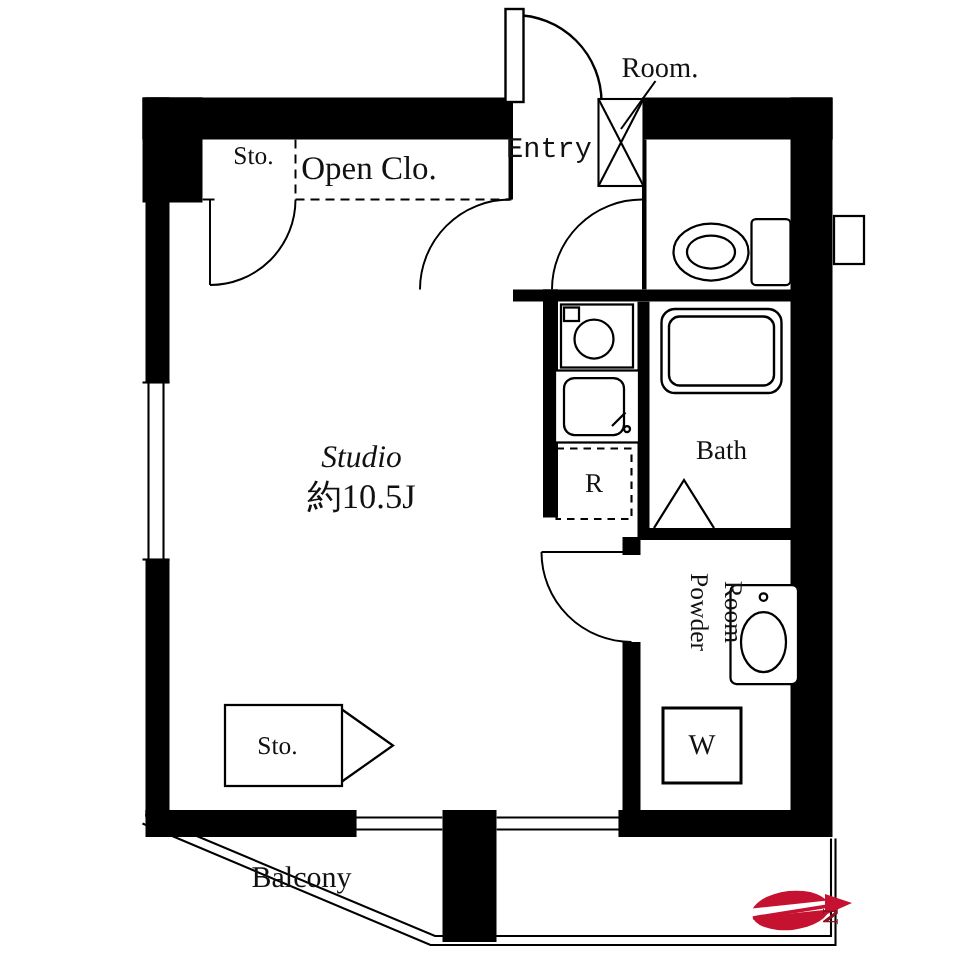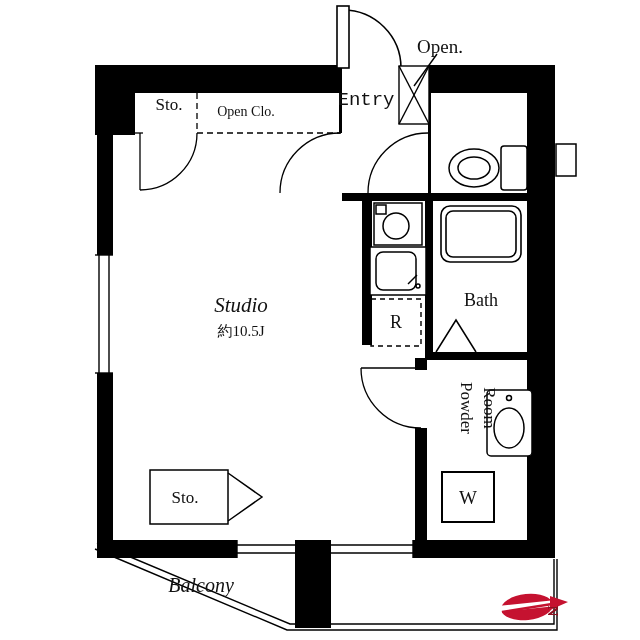--- a/index.html
+++ b/index.html
@@ -150,27 +150,27 @@
 
     <g>
       <ellipse cx="527" cy="607" rx="26" ry="13" fill="#c51230" transform="rotate(-6 527 607)"></ellipse>
       <rect x="500" y="603" width="54" height="6" fill="#ffffff" transform="rotate(-6 527 607)"></rect>
       <line x1="502" y1="612" x2="552" y2="604" stroke="#c51230" stroke-width="2.5"></line>
       <polygon points="550,596 568,602 550,610" fill="#c51230"></polygon>
     </g>
   </svg>
 
   <div class="lbl" style="left:169px;top:104px;font-size:17px;">Sto.</div>
-  <div class="lbl" style="left:246px;top:112px;font-size:14px;">Open Clo.</div>
+  <div class="lbl" style="left:246px;top:112px;font-size:22px;">Open Clo.</div>
   <div class="lbl" style="left:366px;top:100px;font-size:19px;font-family:Liberation Mono, monospace;">Entry</div>
-  <div class="lbl" style="left:440px;top:46px;font-size:19px;">Open.</div>
+  <div class="lbl" style="left:440px;top:46px;font-size:19px;">Room.</div>
   <div class="lbl" style="left:241px;top:305px;font-size:21px;font-style:italic;">Studio</div>
-  <div class="lbl" style="left:241px;top:331px;font-size:15px;">約10.5J</div>
+  <div class="lbl" style="left:241px;top:331px;font-size:23px;">約10.5J</div>
   <div class="lbl" style="left:396px;top:322px;font-size:18px;">R</div>
   <div class="lbl" style="left:481px;top:300px;font-size:18px;text-align:center;">Bath</div>
   <div class="lbl rot90" style="left:466px;top:408px;font-size:17px;">Powder</div>
   <div class="lbl rot90" style="left:489px;top:408px;font-size:17px;">Room</div>
   <div class="lbl" style="left:468px;top:497px;font-size:19px;">W</div>
   <div class="lbl" style="left:185px;top:497px;font-size:17px;">Sto.</div>
-  <div class="lbl" style="left:201px;top:585px;font-size:20px;font-style:italic;">Balcony</div>
+  <div class="lbl" style="left:201px;top:585px;font-size:20px;">Balcony</div>
   <div class="compass-letter" style="left:552px;top:611px;font-size:15px;">N</div>
 
 </div>
 
 </body></html>

